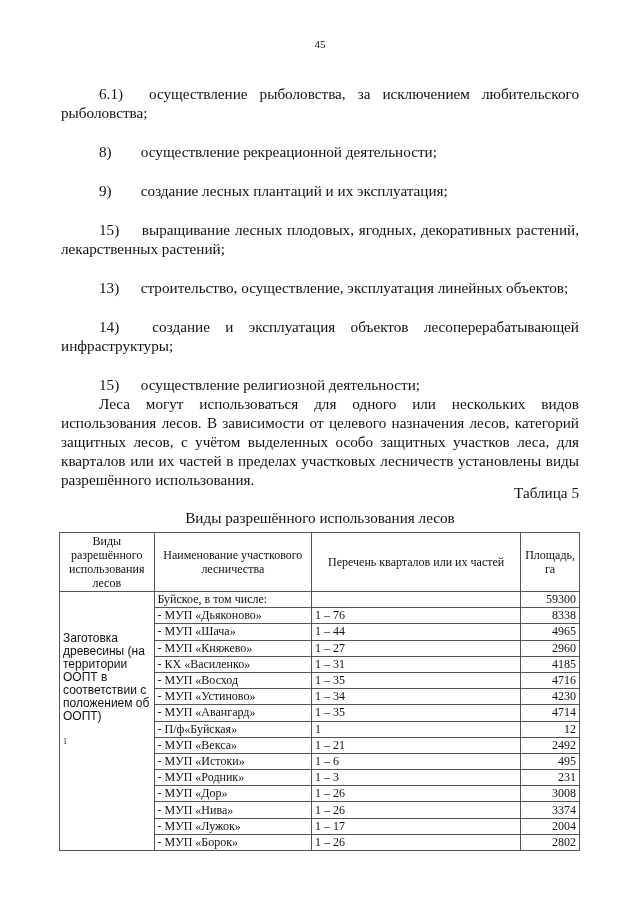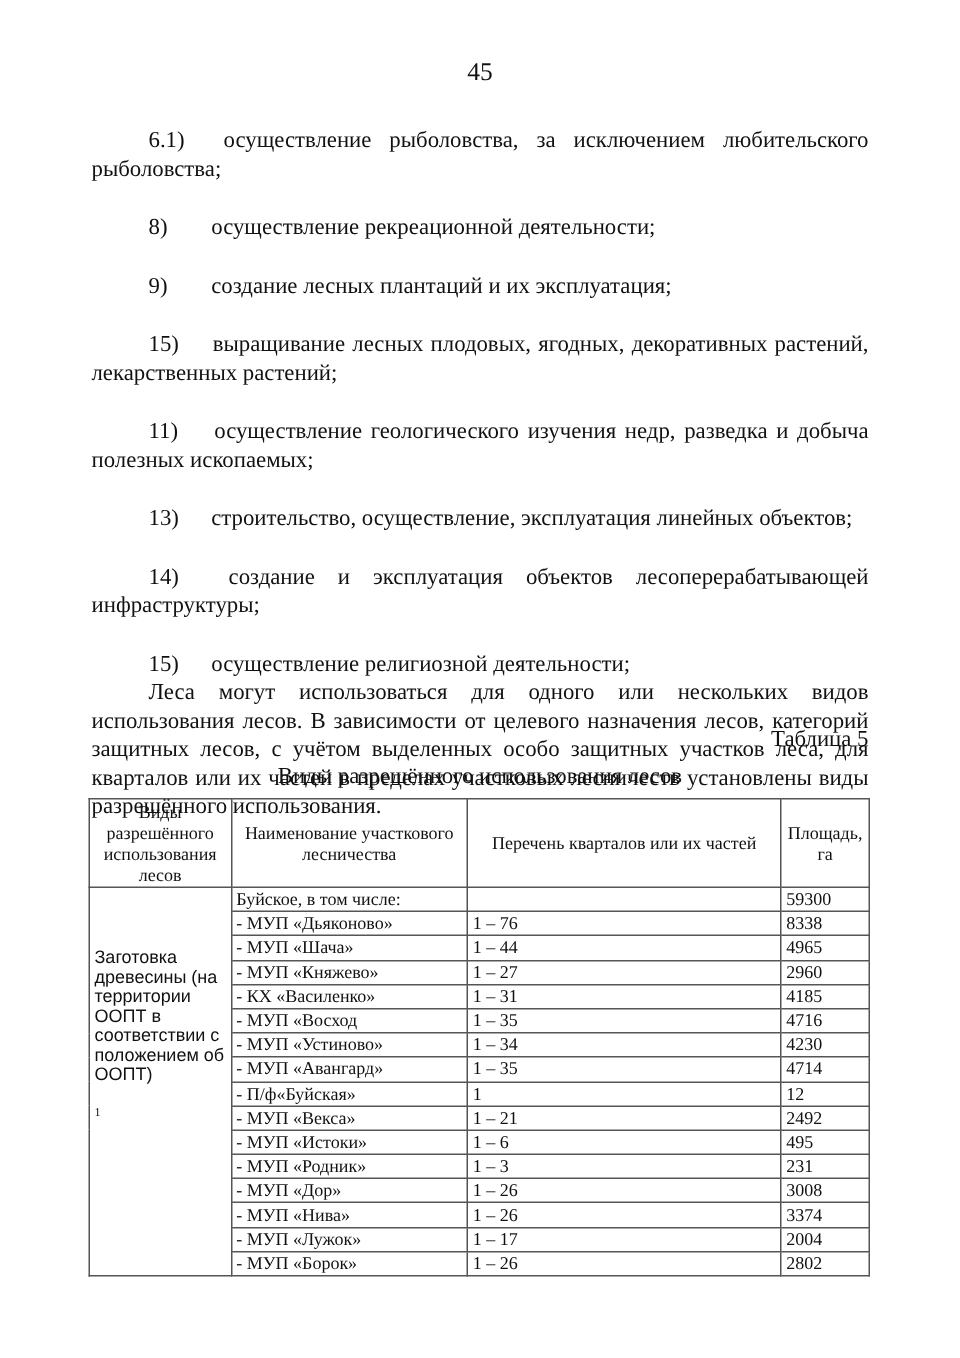--- a/index.html
+++ b/index.html
@@ -1,45 +1,44 @@
 <!DOCTYPE html>
 <html><head>
   <meta charset="utf-8">
   <style>
     html, body { margin: 0; padding: 0; background: #ffffff; }
     body { width: 640px; height: 905px; position: relative; overflow: hidden; color: #111; font-family: "Liberation Serif", serif; }
-    .page-num { position: absolute; top: 38px; left: 0; width: 640px; text-align: center; font-size: 17px; }
+    .page-num { position: absolute; top: 38px; left: 0; width: 640px; text-align: center; font-size: 11px; }
     .body-text { position: absolute; top: 64px; left: 61px; width: 518px; font-size: 15.2px; line-height: 19px; }
     .p { margin: 0; text-align: justify; text-indent: 38px; }
     .tnum { display: inline-block; min-width: 38px; text-indent: 0; margin-top: 20px; }
     .tbl-label { position: absolute; top: 484px; right: 61px; font-size: 15.2px; margin-left: 24px; }
     .tbl-title { position: absolute; top: 509px; left: 0; width: 640px; text-align: center; font-size: 15.2px; }
     table.t { position: absolute; top: 532px; left: 59px; width: 521px; border-collapse: collapse; font-size: 12px; table-layout: fixed; }
     table.t td, table.t th { border: 1px solid #555; padding: 0 3px; vertical-align: middle; font-weight: normal; line-height: 13px; }
     table.t th { text-align: center; height: 58px; line-height: 14px; }
     table.t td.row { height: 15.2px; white-space: nowrap; }
     .c1 { width: 90px; }
     .c2 { width: 150px; }
     .c3 { width: 199px; }
     .c4 { width: 56px; }
-    td.num { text-align: left; }
+    td.num { text-align: right; }
     td.type-cell { vertical-align: top !important; font-family: "Liberation Sans", sans-serif; font-size: 12px; line-height: 16px; padding-top: 40px !important; }
     .sup { display: block; font-family: "Liberation Serif", serif; font-size: 8px; margin-top: 12px; }
   </style>
 </head>
 <body>
 
 <div class="page-num">45</div>
 
 <div class="body-text">
   <p class="p"><span class="tnum">6.1)</span> <span>осуществление рыболовства, за исключением любительского рыболовства;</span></p>
   <p class="p"><span class="tnum">8)</span> <span>осуществление рекреационной деятельности;</span></p>
   <p class="p"><span class="tnum">9)</span> <span>создание лесных плантаций и их эксплуатация;</span></p>
   <p class="p"><span class="tnum">15)</span> <span>выращивание лесных плодовых, ягодных, декоративных растений, лекарственных растений;</span></p>
-  <p class="p"><span class="tnum">11)</span> <span>осуществление геологического изучения недр, разведка и добыча полезных ископаемых;</span></p>
   <p class="p"><span class="tnum">13)</span> <span>строительство, осуществление, эксплуатация линейных объектов;</span></p>
   <p class="p"><span class="tnum">14)</span> <span>создание и эксплуатация объектов лесоперерабатывающей инфраструктуры;</span></p>
   <p class="p"><span class="tnum">15)</span> <span>осуществление религиозной деятельности;</span></p>
   <p class="p">Леса могут использоваться для одного или нескольких видов использования лесов. В зависимости от целевого назначения лесов, категорий защитных лесов, с учётом выделенных особо защитных участков леса, для кварталов или их частей в пределах участковых лесничеств установлены виды разрешённого использования.</p>
 </div>
 
 <div class="tbl-label">Таблица 5</div>
 <div class="tbl-title">Виды разрешённого использования лесов</div>
 
 <table class="t">

